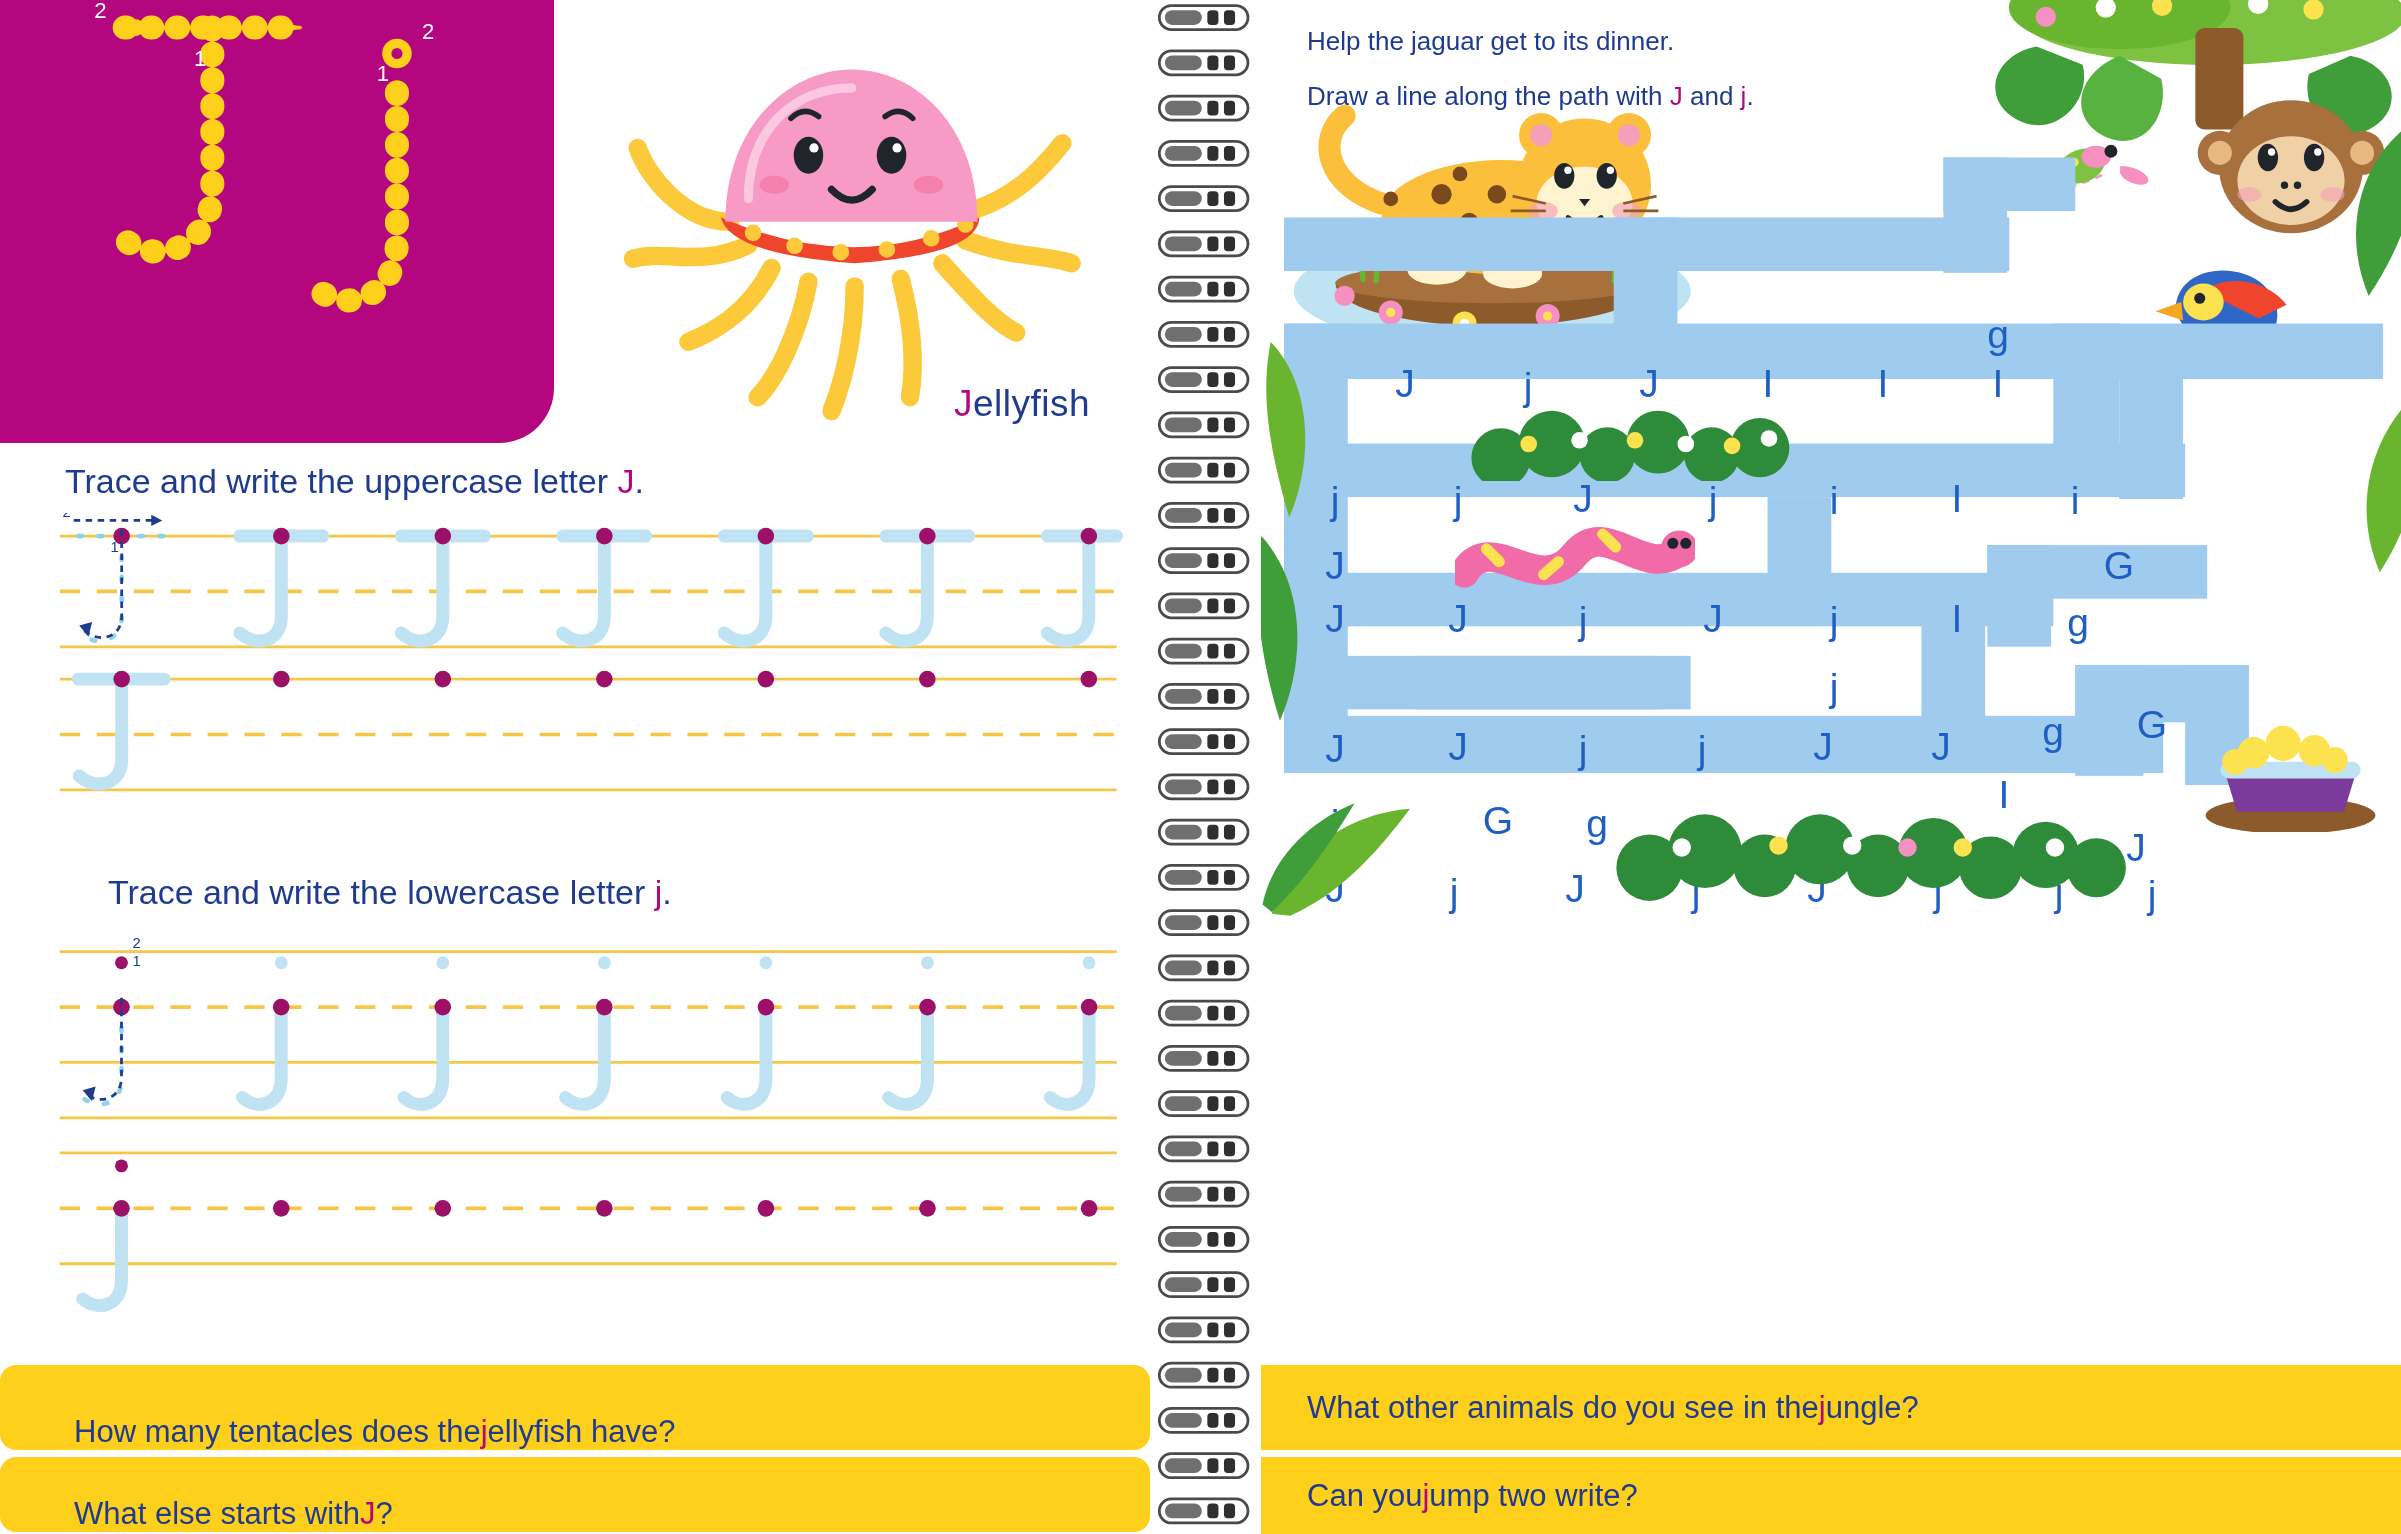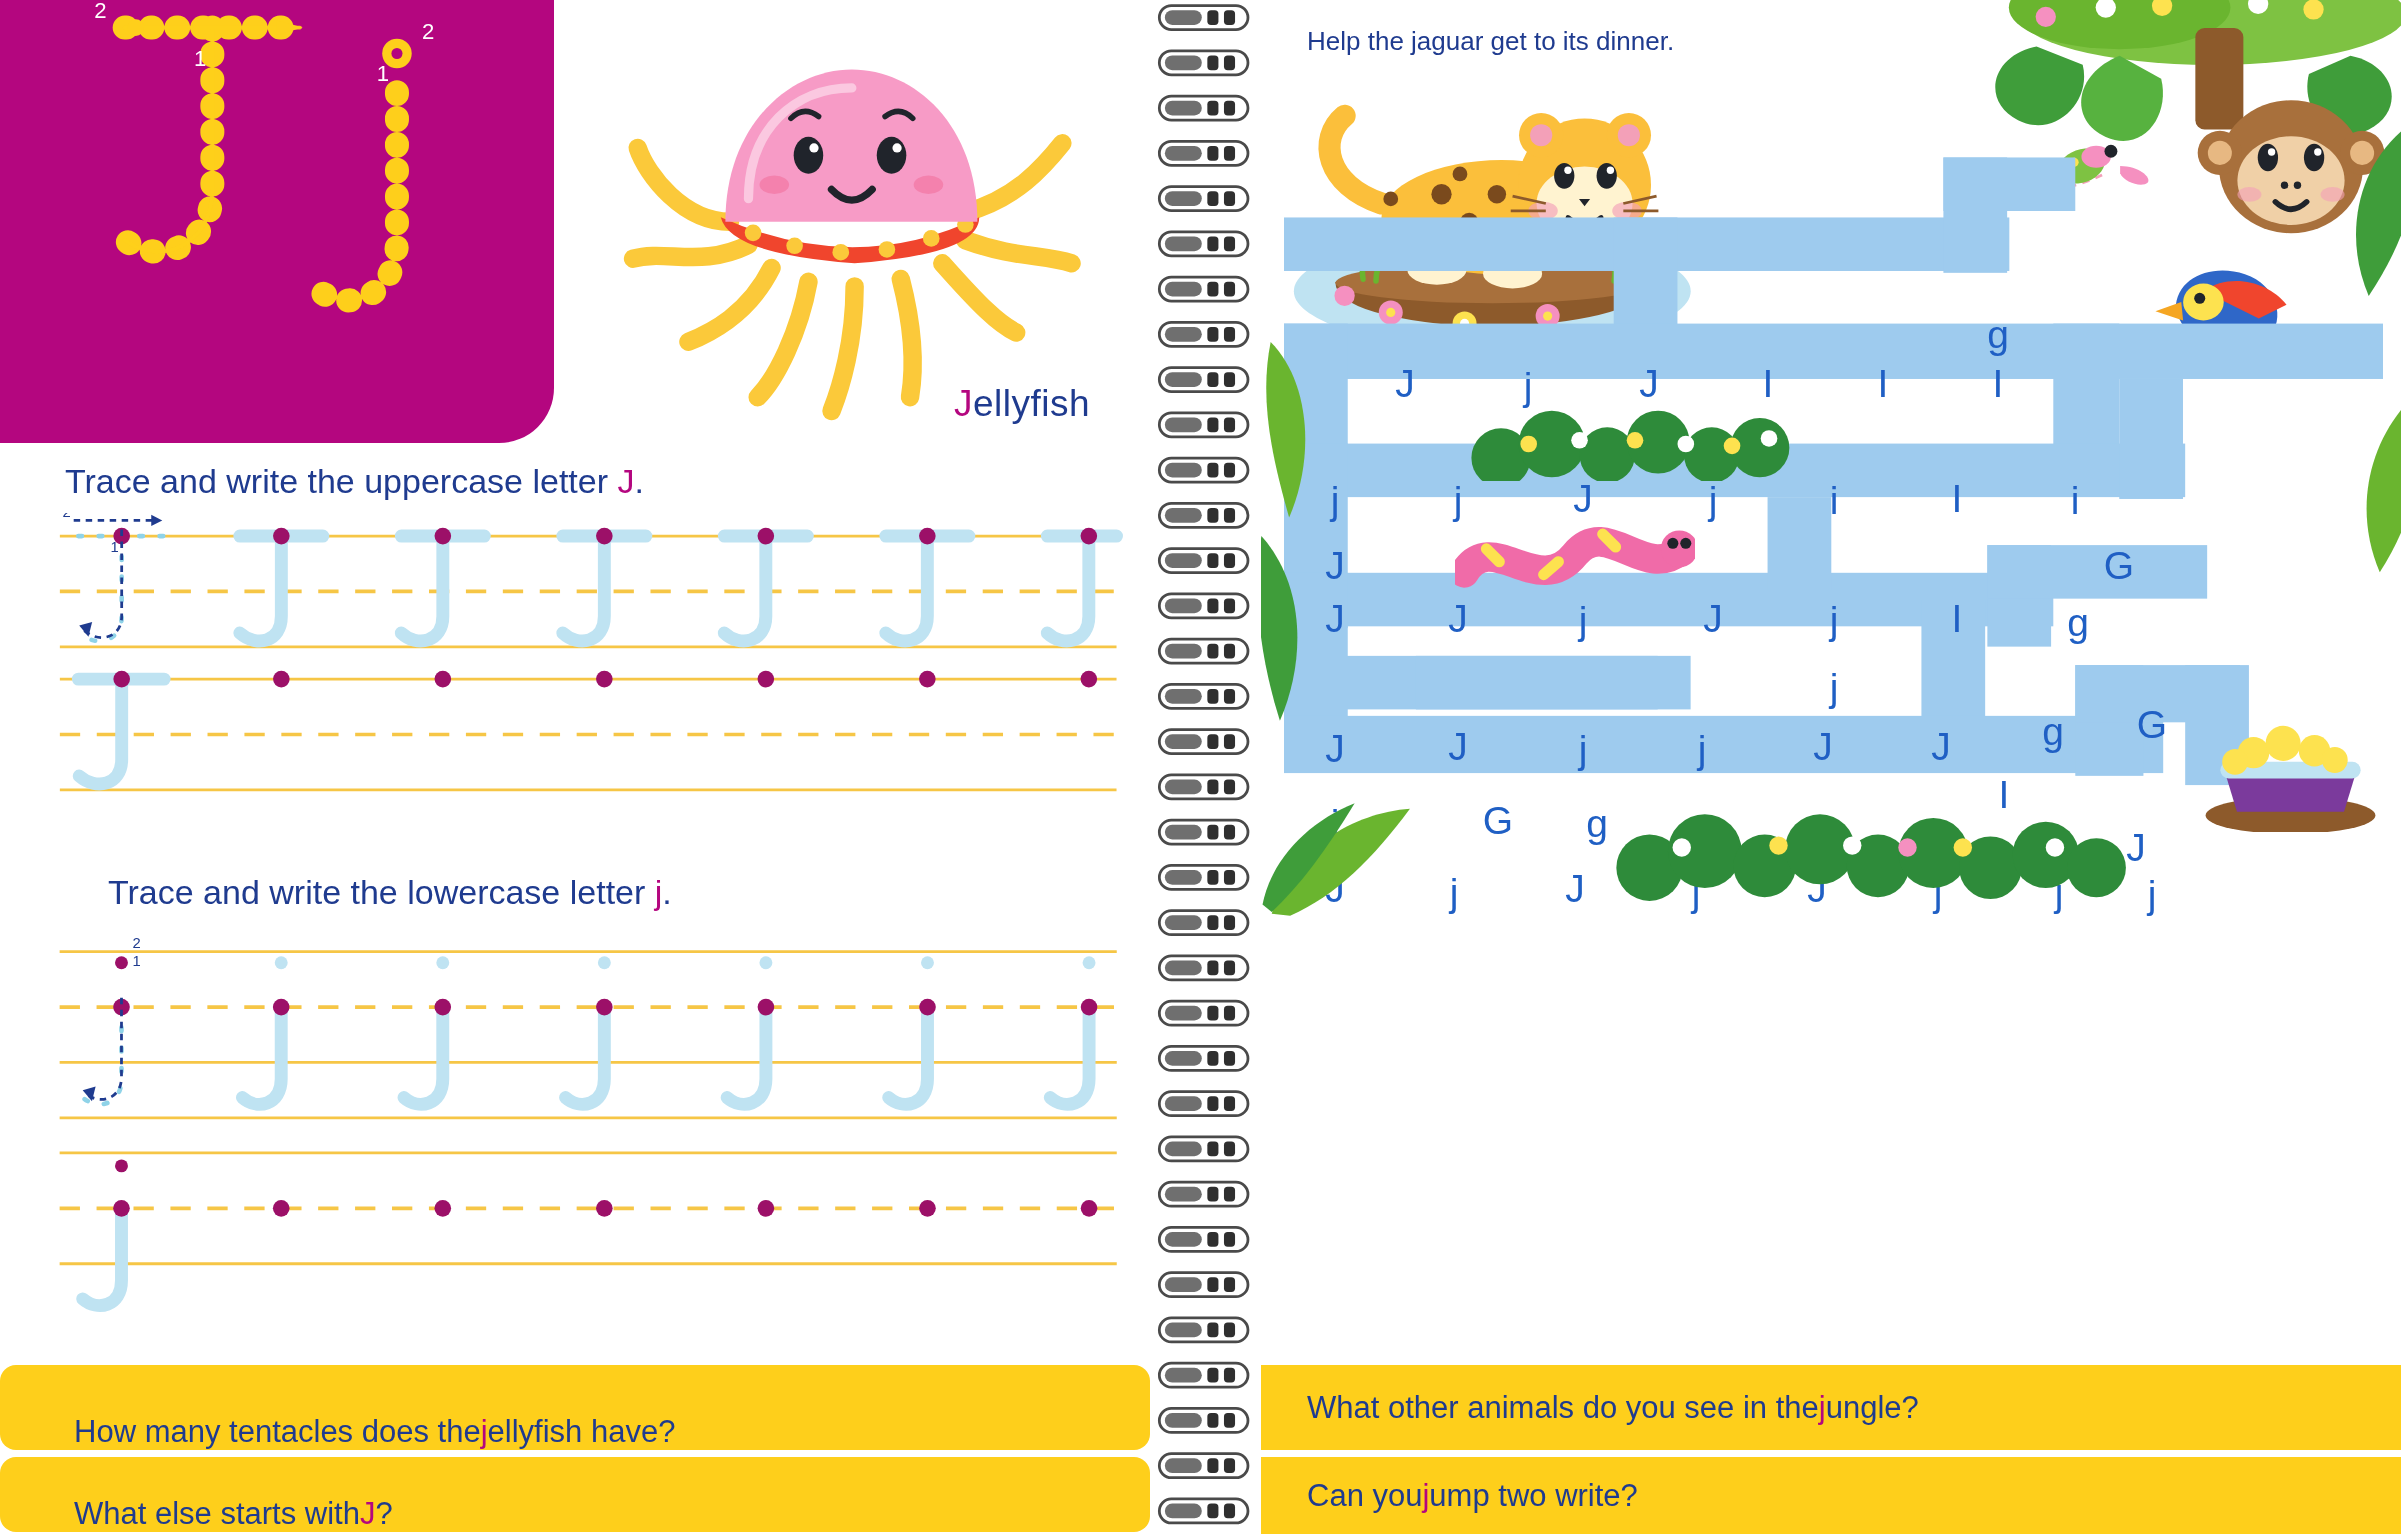--- a/index.html
+++ b/index.html
@@ -589,20 +589,23 @@
         <circle cx="200" cy="280" r="13" fill="#fde24f"></circle>
           <circle cx="200" cy="280" r="5" fill="#fff"></circle>
         <circle cx="290" cy="272" r="13" fill="#f590c0"></circle>
           <circle cx="290" cy="272" r="5" fill="#fde24f"></circle>
         <circle cx="70" cy="250" r="11" fill="#f590c0"></circle>
       </g>
     </svg>
 
     <div class="r-instr" style="top:26px;">
       <span>Help the jaguar get to its dinner.</span>
+    </div>
+    <div class="r-instr" style="top:81px;">
+      <span>Draw a line along the path with </span><span class="pink">J</span><span> and </span><span class="pink">j</span><span>.</span>
     </div>
 
     <div style="position:absolute; left:23px; top:139px; width:1099px; height:683px;">
       <svg width="1099" height="683" viewBox="0 0 1000 740" preserveAspectRatio="none">
         <g fill="#9ecbee">
 
           <rect x="0" y="85" width="660" height="58"></rect>
           <rect x="600" y="20" width="58" height="125"></rect>
           <rect x="600" y="20" width="120" height="58"></rect>
           <rect x="300" y="85" width="58" height="120"></rect>

